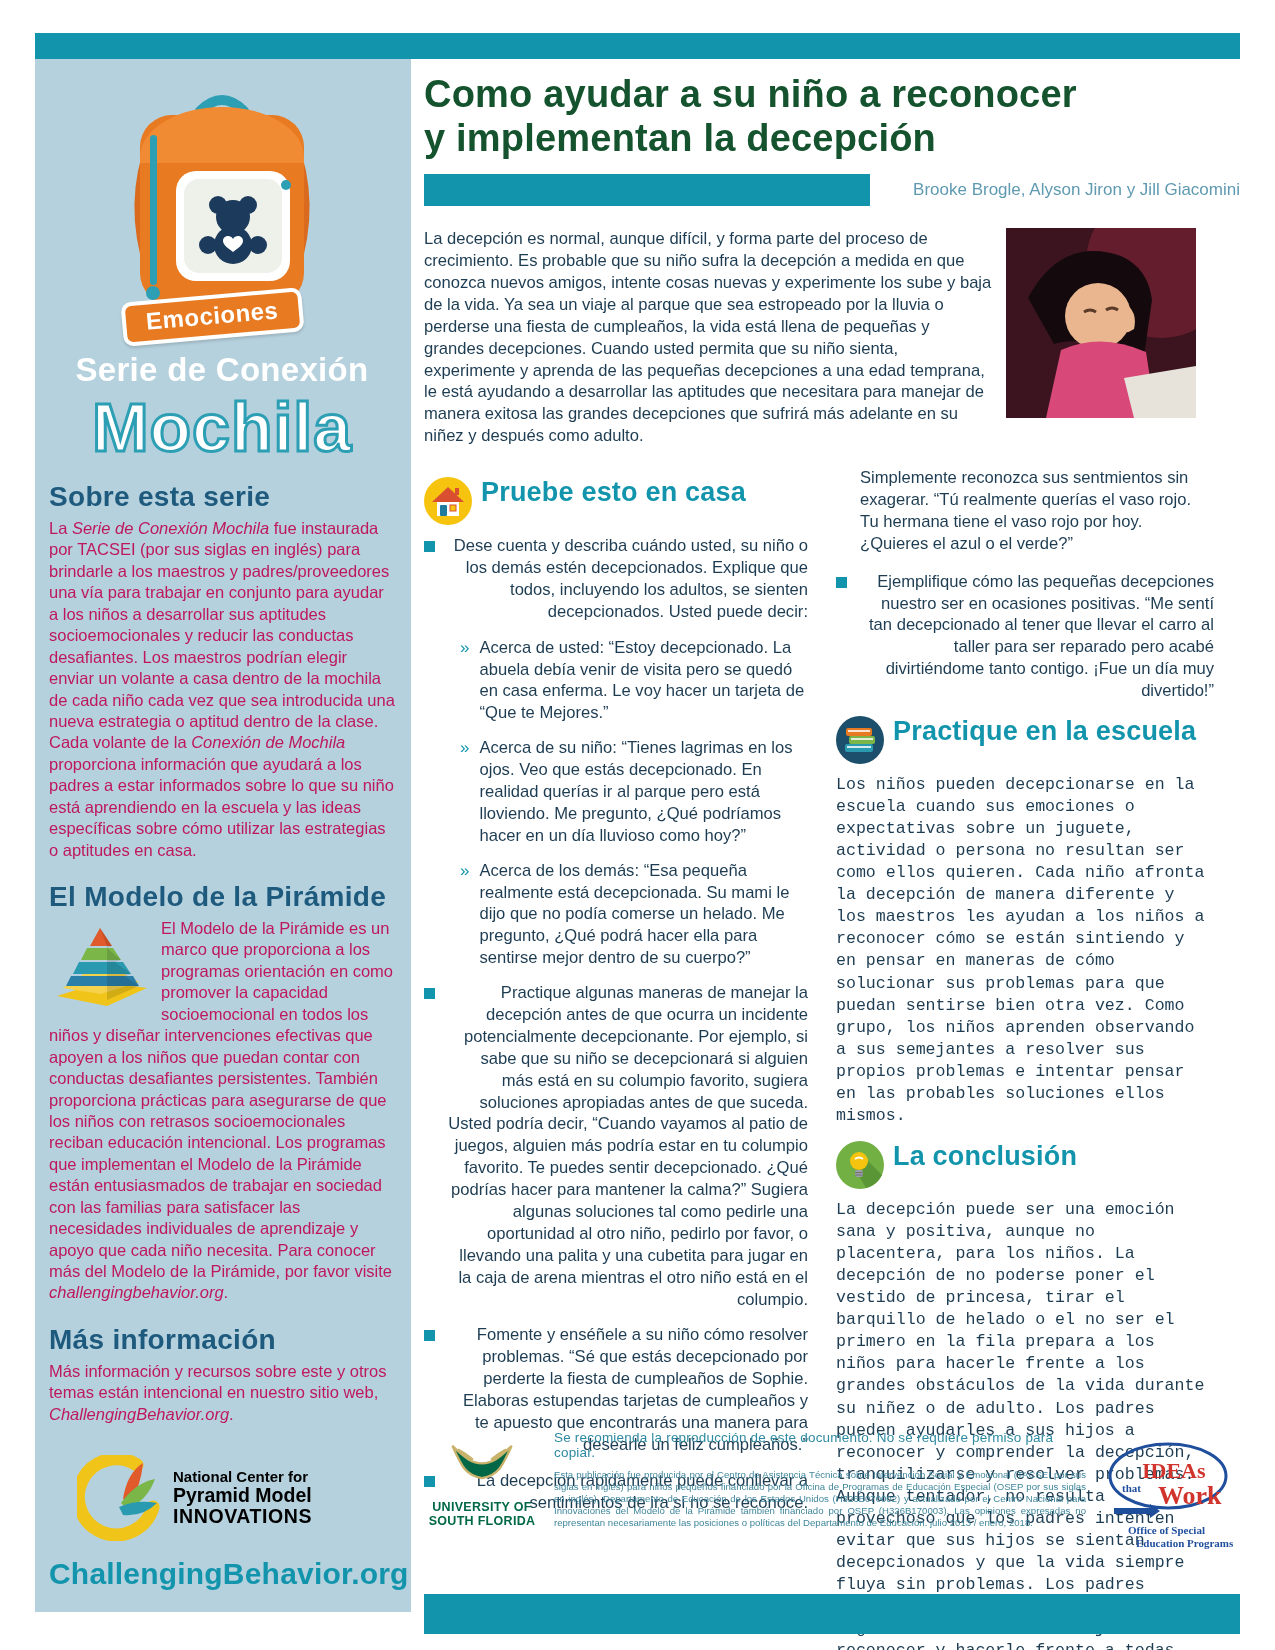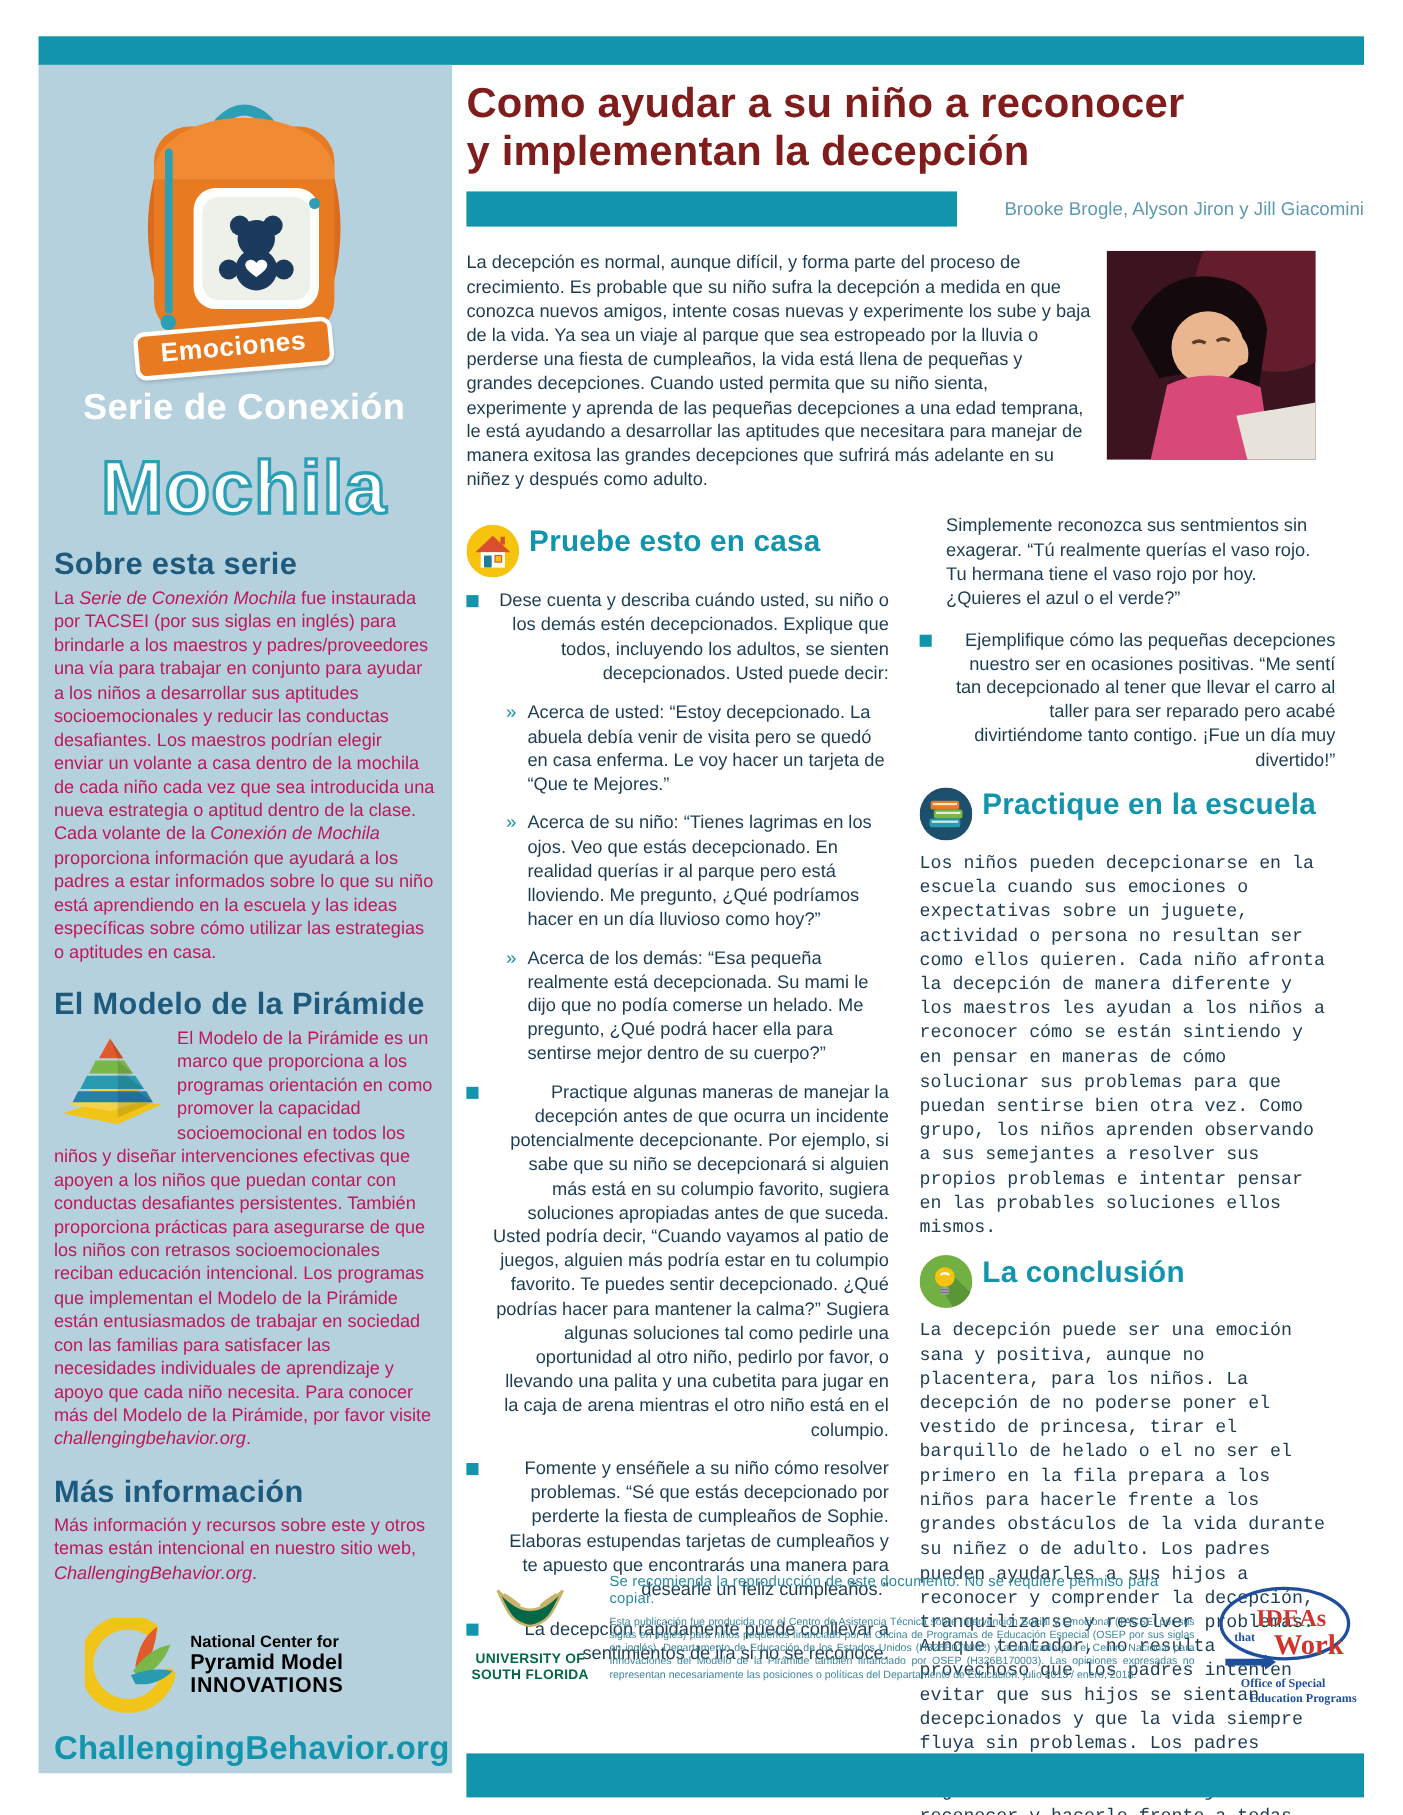--- a/index.html
+++ b/index.html
@@ -10,34 +10,34 @@
   .bottombar{position:absolute;left:424px;right:35px;top:1594px;height:40px;background:#1295ac;}
   
   .sidebar{position:absolute;left:35px;top:59px;width:376px;height:1553px;background:#b5d1dd;
            box-sizing:border-box;padding:0 16px 0 14px;}
   .backpack-wrap{position:relative;width:252px;height:268px;margin:14px auto 0;}
   .ribbon{position:absolute;left:26px;bottom:2px;transform:rotate(-5deg);background:#e87a22;
           border:4px solid #ffffff;border-radius:10px;color:#ffffff;font-weight:800;
           font-size:24px;padding:3px 20px 5px;letter-spacing:0.5px;box-shadow:0 2px 3px rgba(0,0,0,0.15);}
   .series-label{font-size:33px;font-weight:800;color:#ffffff;text-align:center;margin-top:10px;letter-spacing:0.3px;}
   .series-title{font-size:68px;font-weight:800;color:#ffffff;text-align:center;line-height:1.0;
-                -webkit-text-stroke:3px #2d9fb4;letter-spacing:1px;margin-top:20px;}
+                -webkit-text-stroke:3px #2d9fb4;letter-spacing:1px;margin-top:4px;}
   .side-h{font-size:28px;font-weight:800;color:#1e5a7d;margin:20px 0 5px;letter-spacing:0.3px;}
   .side-p{font-size:16.5px;line-height:1.30;color:#be185d;margin:0;}
   .side-p i{font-style:italic;}
   .pyr{float:left;width:102px;height:90px;margin:4px 10px 2px 0;}
   .ncpmi{display:flex;align-items:center;gap:10px;margin:30px 0 8px 28px;}
   .ncpmi-text{color:#000000;line-height:1.08;}
   .ncpmi-text .t1{font-size:15px;font-weight:700;}
   .ncpmi-text .t2{font-size:19.5px;font-weight:800;}
   .ncpmi-text .t3{font-size:19.5px;font-weight:800;letter-spacing:0.6px;}
   .website{font-size:30px;font-weight:800;color:#1295ac;margin-top:16px;letter-spacing:0.2px;}
   
   .main{position:absolute;left:424px;top:72px;width:816px;}
-  h1.title{font-size:38px;line-height:1.16;color:#7f1d1d;font-weight:800;margin:0;letter-spacing:0.2px;}
+  h1.title{font-size:38px;line-height:1.16;color:#14532d;font-weight:800;margin:0;letter-spacing:0.2px;}
   .byline-row{display:flex;align-items:center;margin-top:14px;}
   .teal-bar{width:446px;height:32px;background:#1295ac;}
   .authors{flex:1;text-align:right;color:#5f9ab1;font-size:17px;}
   .intro-row{display:flex;gap:14px;margin-top:22px;}
   .intro-text{width:568px;font-size:16.6px;line-height:1.32;}
   .photo{width:190px;height:190px;flex:0 0 auto;}
   .columns{display:flex;gap:28px;margin-top:16px;}
   .col-left{width:384px;}
   .col-right{width:378px;}
   .sec-head{display:flex;align-items:flex-start;gap:9px;margin:14px 0 10px;}

